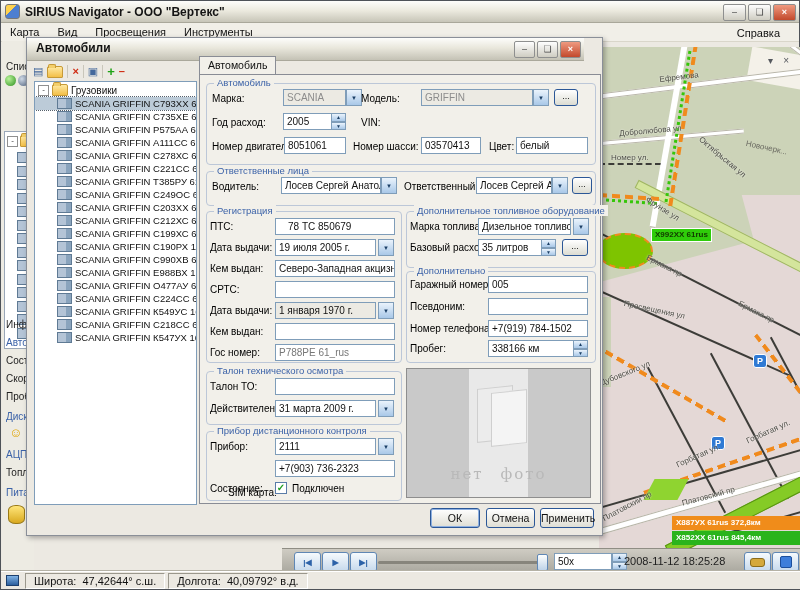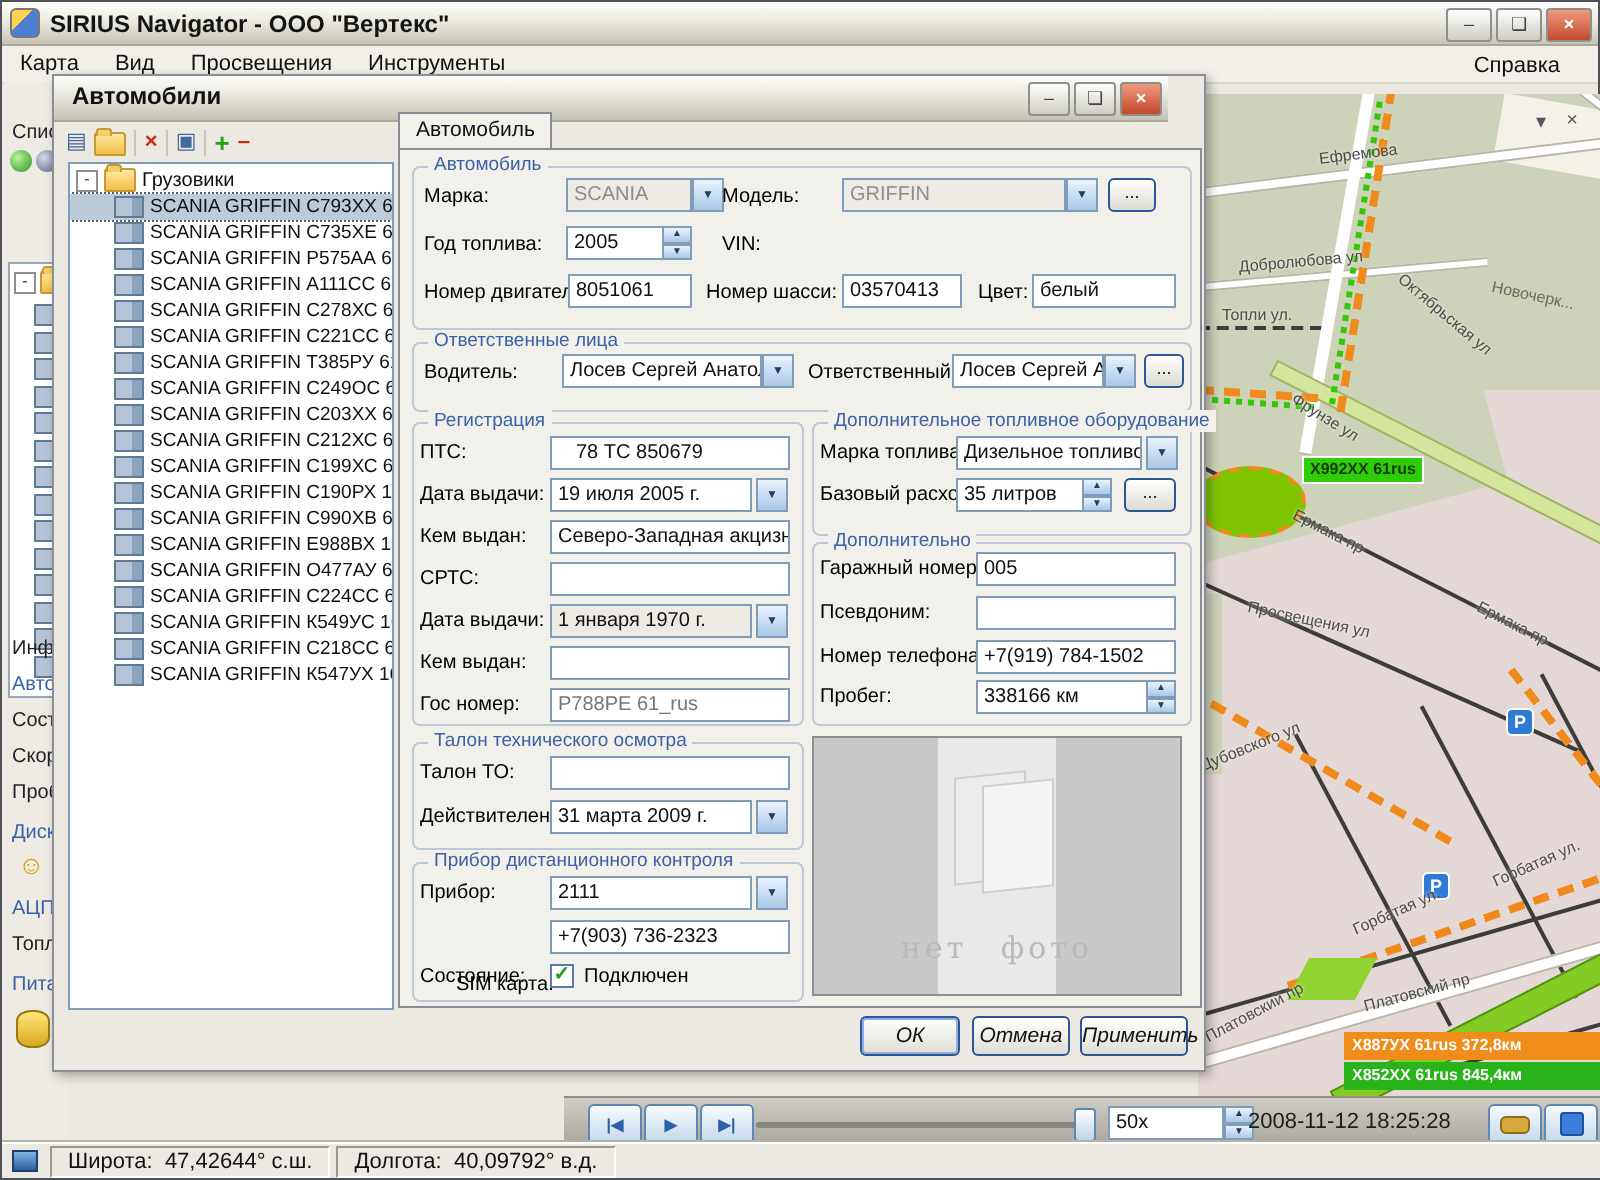--- a/index.html
+++ b/index.html
@@ -116,21 +116,21 @@
     color:#1f9e1f;font-size:10px;line-height:10px;text-align:center;font-weight:bold;}
   #photo-box{position:absolute;left:206px;top:293px;width:185px;height:130px;background:#c9c9c9;
     border:1px solid #8e8e8e;box-sizing:border-box;overflow:hidden;}
   #photo-strip{position:absolute;left:34%;top:0;width:32%;height:100%;background:#e9e9e9;}
   .ph-folder{position:absolute;left:70px;top:18px;width:34px;height:52px;background:#ececec;border:1px solid #cfcfcf;
     transform:skewY(-6deg);}
   .ph-folder.b{left:84px;top:22px;background:#f4f4f4;}
   #photo-text{position:absolute;left:0;right:0;bottom:14px;text-align:center;
     font-family:"DejaVu Serif",serif;font-size:15px;color:#b9b9b9;letter-spacing:2px;word-spacing:10px;}
   .dlg-btn{position:absolute;height:20px;border:1px solid #2b5797;border-radius:3px;
-    background:linear-gradient(#fff,#dfded4);font-size:10.5px;text-align:center;line-height:18px;box-sizing:border-box;font-style:italic;}
+    background:linear-gradient(#fff,#dfded4);font-size:10.5px;text-align:center;line-height:18px;box-sizing:border-box;}
   .dlg-btn.def{box-shadow:inset 0 0 0 1px #8eb0e0;}
   
   #playbar{position:absolute;left:281px;top:547px;width:519px;height:25px;
     background:linear-gradient(#cfccc3,#a8a69d);border-top:1px solid #8f8d84;box-sizing:border-box;z-index:3;}
   .pb-btn{position:absolute;top:3px;width:25px;height:18px;border:1px solid #5f87b5;border-radius:3px;
     background:linear-gradient(#f6fafd,#c6d9ec);color:#2c62a8;font-size:8px;font-weight:bold;
     display:flex;align-items:center;justify-content:center;}
   #pb-groove{position:absolute;left:96px;top:12px;width:168px;height:3px;background:#87857c;border-radius:2px;}
   #pb-thumb{position:absolute;left:255px;top:5px;width:9px;height:15px;border:1px solid #5f87b5;border-radius:2px;
     background:linear-gradient(#fdfefe,#bed3e8);}
@@ -254,21 +254,21 @@
     <div class="route-o" style="left:135px;top:330px;width:112px;transform:rotate(52deg);"></div>
 
     <div id="park"></div>
     <div id="park2"></div>
     <div id="veh-label">Х992ХХ 61rus</div>
     <div class="p-icon" style="left:154px;top:307px;">P</div>
     <div class="p-icon" style="left:112px;top:389px;">P</div>
     <div id="map-streets">
         <div class="street-label" style="left: 60px; top: 28px; transform: rotate(-7deg);">Ефремова</div>
         <div class="street-label" style="left: 20px; top: 82px; transform: rotate(-5deg);">Добролюбова ул</div>
-        <div class="street-label" style="left: 12px; top: 106px; transform: rotate(0deg);">Топли ул.</div>
+        <div class="street-label" style="left: 12px; top: 106px; transform: rotate(0deg);">Номер ул.</div>
         <div class="street-label" style="left: 104px; top: 88px; transform: rotate(40deg);">Октябрьская ул</div>
         <div class="street-label" style="left: 50px; top: 148px; transform: rotate(32deg);">Фрунзе ул</div>
         <div class="street-label" style="left: 50px; top: 206px; transform: rotate(27deg);">Ермака пр</div>
         <div class="street-label" style="left: 142px; top: 252px; transform: rotate(27deg);">Ермака пр</div>
         <div class="street-label" style="left: 26px; top: 252px; transform: rotate(12deg);">Просвещения ул</div>
         <div class="street-label" style="left: 0px; top: 332px; transform: rotate(-22deg);">Дубовского ул</div>
         <div class="street-label" style="left: 76px; top: 414px; transform: rotate(-24deg);">Горбатая ул.</div>
         <div class="street-label" style="left: 146px; top: 390px; transform: rotate(-24deg);">Горбатая ул.</div>
         <div class="street-label" style="left: 82px; top: 452px; transform: rotate(-15deg);">Платовский пр</div>
         <div class="street-label" style="left: 2px; top: 468px; transform: rotate(-28deg);">Платовский пр</div>
@@ -398,21 +398,21 @@
           <span class="grp-title">Автомобиль</span>
         </div>
       <span class="lbl" style="left:12px;top:18px;">Марка:</span>
       <div class="inp dis" style="left:83px;top:14px;width:63px;"><span>SCANIA</span></div>
       <span class="cbtn" style="left:146px;top:14px;">▼</span>
       <span class="lbl" style="left:161px;top:18px;">Модель:</span>
       <div class="inp dis" style="left:221px;top:14px;width:112px;"><span>GRIFFIN</span></div>
       <span class="cbtn" style="left:333px;top:14px;">▼</span>
       <div class="dots-btn" style="left:354px;top:14px;width:24px;">...</div>
 
-      <span class="lbl" style="left:12px;top:42px;">Год топлива:</span>
+      <span class="lbl" style="left:12px;top:42px;">Год расход:</span>
       <div class="inp" style="left:83px;top:38px;width:63px;"><span>2005</span></div>
       <span class="spin" style="left:131px;top:38px;">
           <i>▲</i>
           <i>▼</i>
         </span>
       <span class="lbl" style="left:161px;top:42px;">VIN:</span>
 
       <span class="lbl" style="left:12px;top:66px;">Номер двигателя:</span>
       <div class="inp" style="left:84px;top:62px;width:62px;"><span>8051061</span></div>
       <span class="lbl" style="left:153px;top:66px;">Номер шасси:</span>

